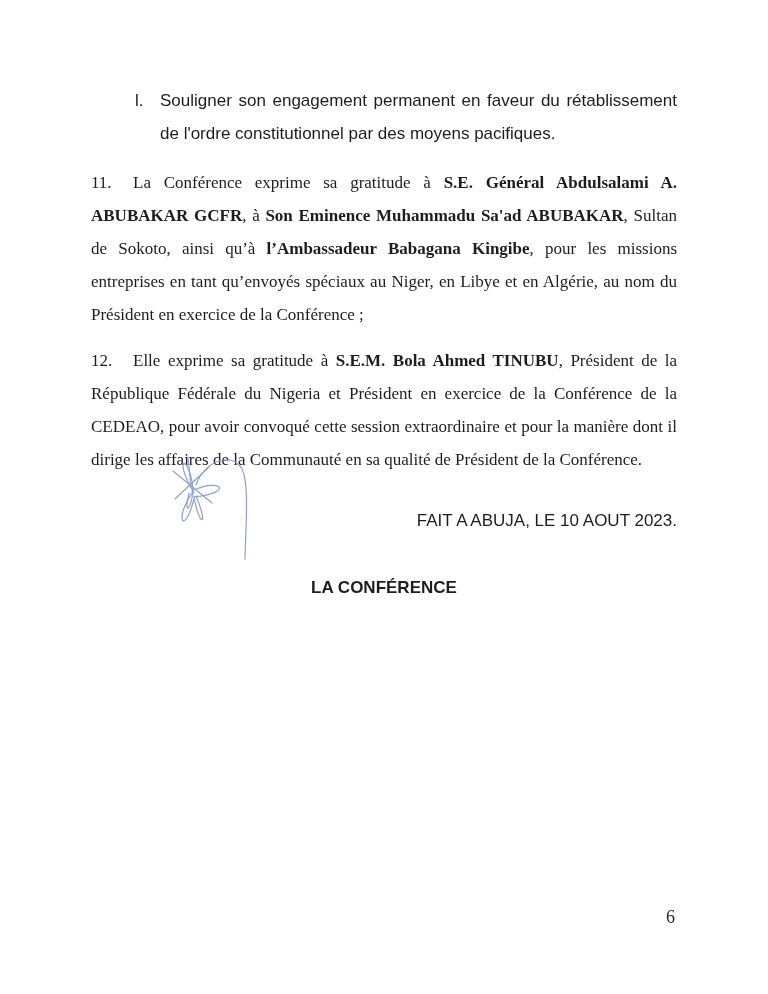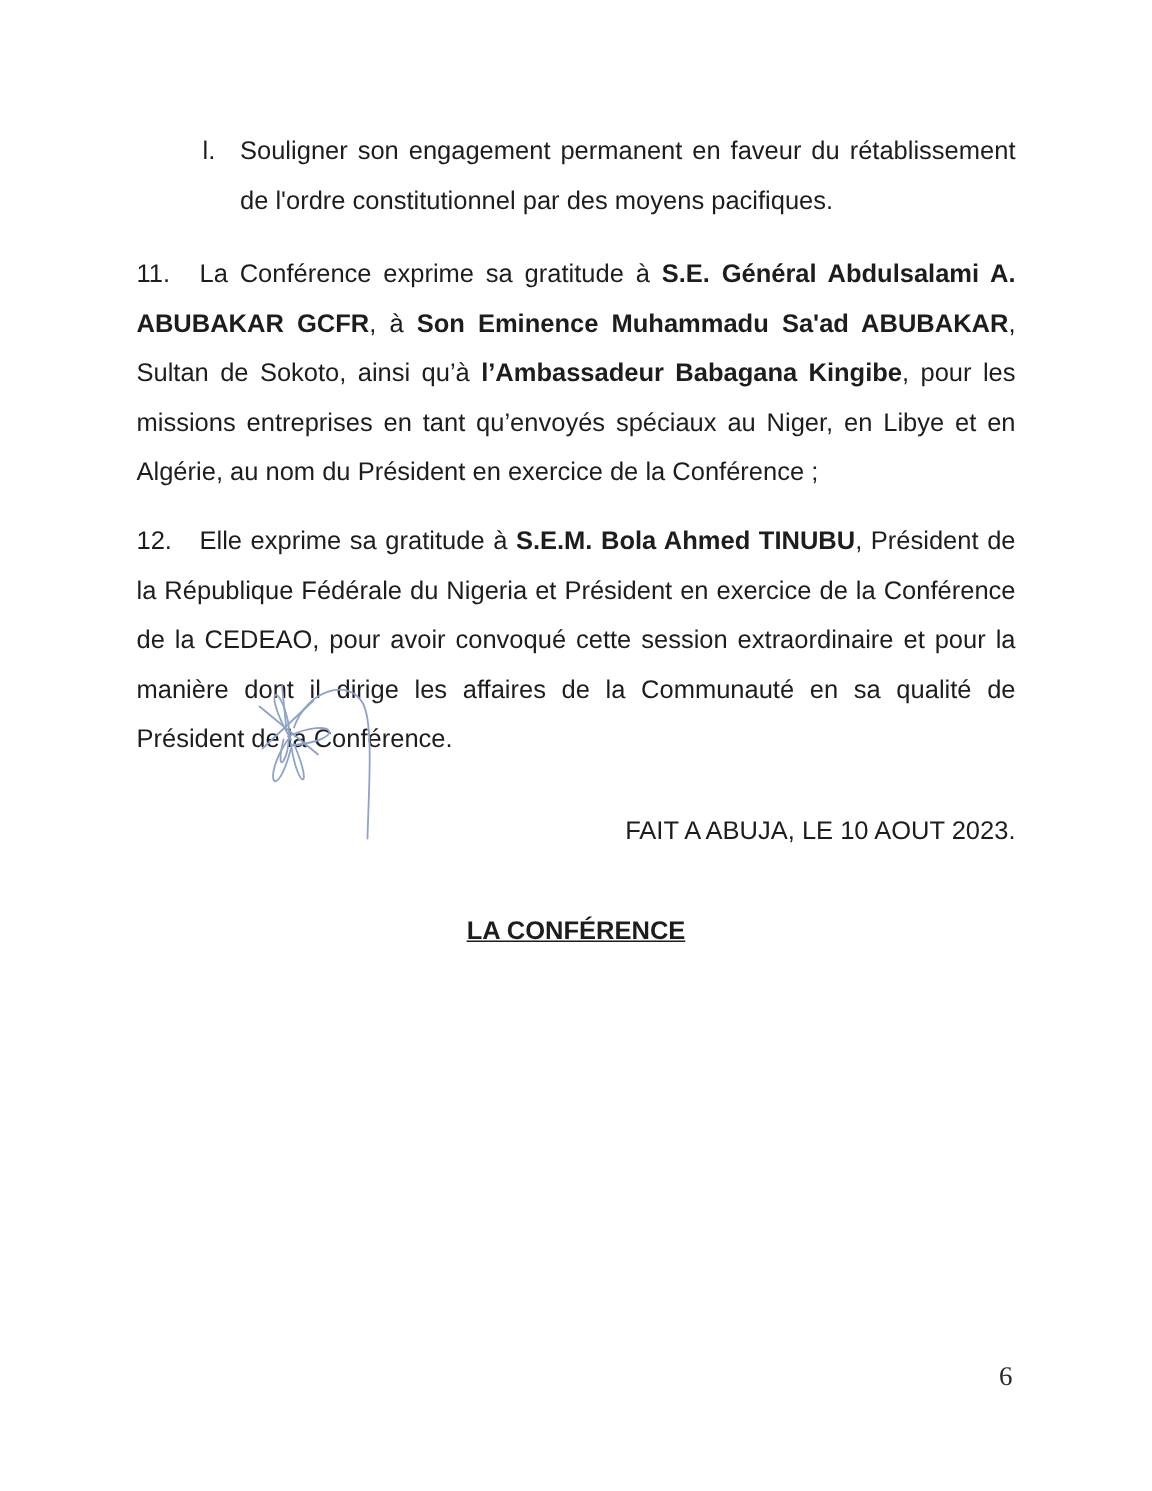--- a/index.html
+++ b/index.html
@@ -29,37 +29,37 @@
     flex: none;
     width: 25px;
   }
   .list-text {
     flex: 1;
     text-align: justify;
   }
   .para {
     text-align: justify;
     margin: 0 0 13px 0;
+    font-family: Liberation Serif, serif;
   }
   .para-num {
     display: inline-block;
     width: 42px;
   }
   .para b {
     font-weight: 700;
   }
   .dateline {
     margin-top: 28px;
     text-align: right;
   }
   .sig-title {
     margin-top: 34px;
     text-align: center;
     font-weight: 700;
-    text-decoration: underline;
   }
   .signature {
     position: absolute;
     left: 156px;
     top: 440px;
     width: 100px;
     height: 122px;
     pointer-events: none;
   }
   .page-number {

